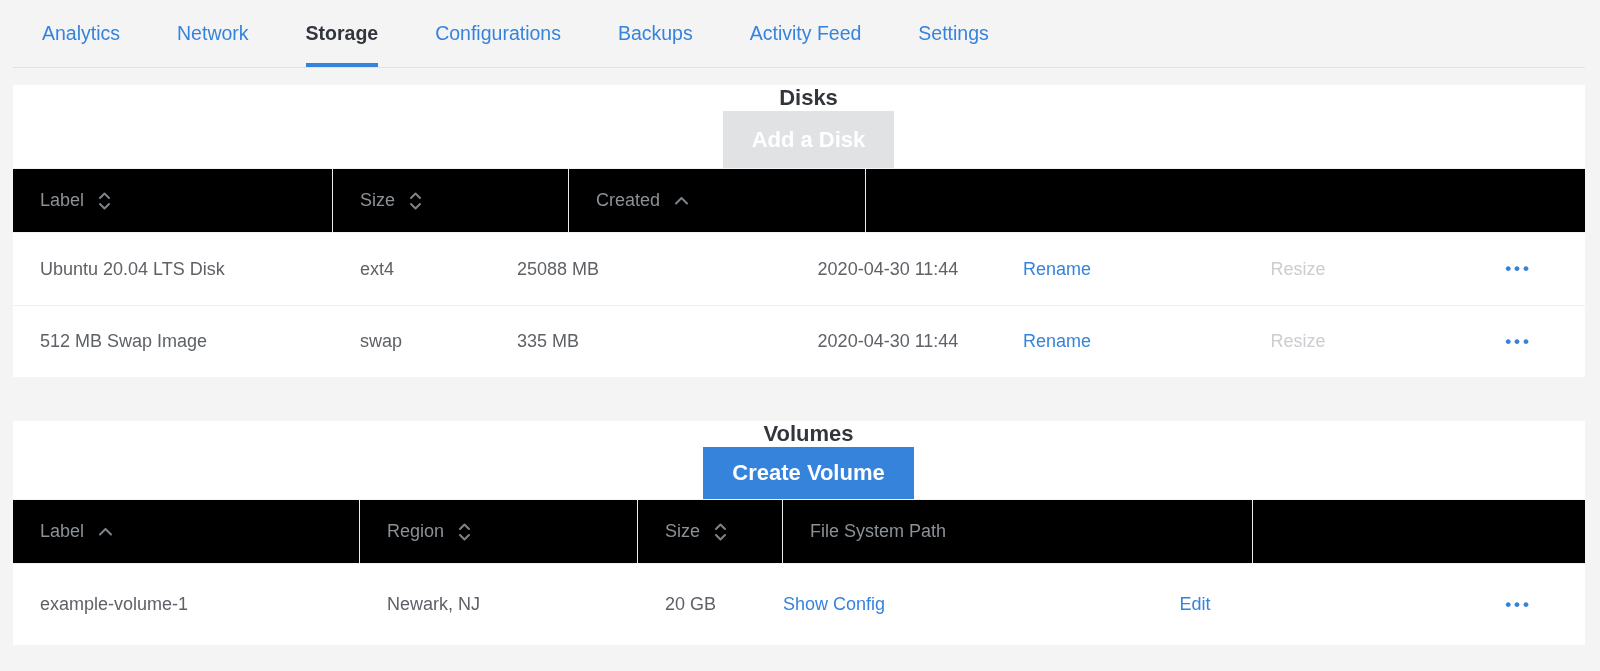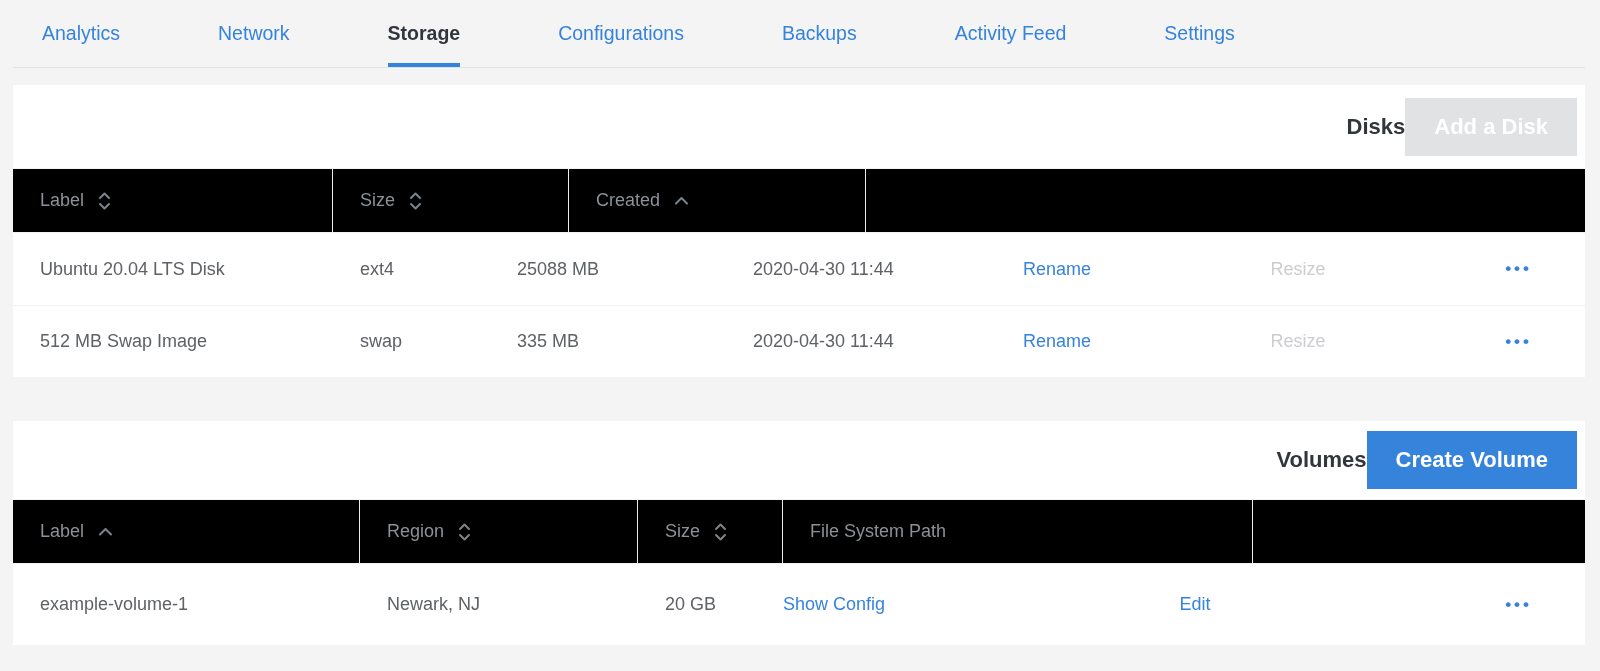--- a/index.html
+++ b/index.html
@@ -13,21 +13,20 @@
   }
 
   
   .tabbar {
     height: 68px;
     margin: 0 15px 0 13px;
     border-bottom: 1px solid #dfe2e6;
     display: flex;
     align-items: flex-end;
     padding-left: 29px;
-    gap: 41px;
   }
   .tab {
     display: flex;
     align-items: center;
     height: 100%;
     margin-right: 57px;
     font-size: 19.5px;
     color: #3683dc;
     border-bottom: 4px solid transparent;
     padding-top: 3px;
@@ -43,20 +42,21 @@
   
   .content { margin: 17px 15px 0 13px; }
   .card { background: #ffffff; }
   .card.volumes { margin-top: 44px; }
 
   .card-head {
     display: flex;
     align-items: center;
     justify-content: flex-end;
     padding: 0 8px 0 27px;
+    flex-direction: column;
   }
   .card.disks .card-head { height: 83px; }
   .card.volumes .card-head { height: 78px; }
   .card-title {
     margin: 0;
     font-size: 22px;
     font-weight: 700;
     color: #32363c;
   }
   .btn {
@@ -101,21 +101,21 @@
     padding-left: 27px;
     font-size: 18px;
     color: #5e6166;
     white-space: nowrap;
   }
 
   
   .c1 { width: 320px; }
   .c2 { width: 157px; }
   .c3 { width: 236px; }
-  .c4 { width: 297px; }
+  .c4 { width: 297px; text-align: center; }
   
   .v1 { width: 347px; }
   .v2 { width: 278px; }
   .v3 { width: 145px; }
   .v4 { width: 470px; }
 
   .cact {
     flex: 1;
     display: flex;
     align-items: center;

